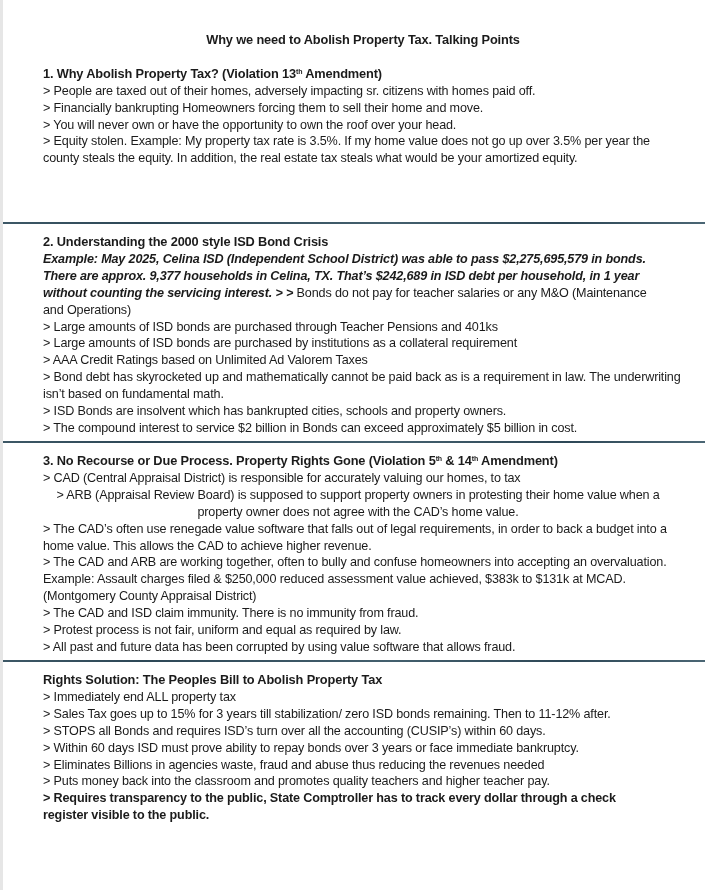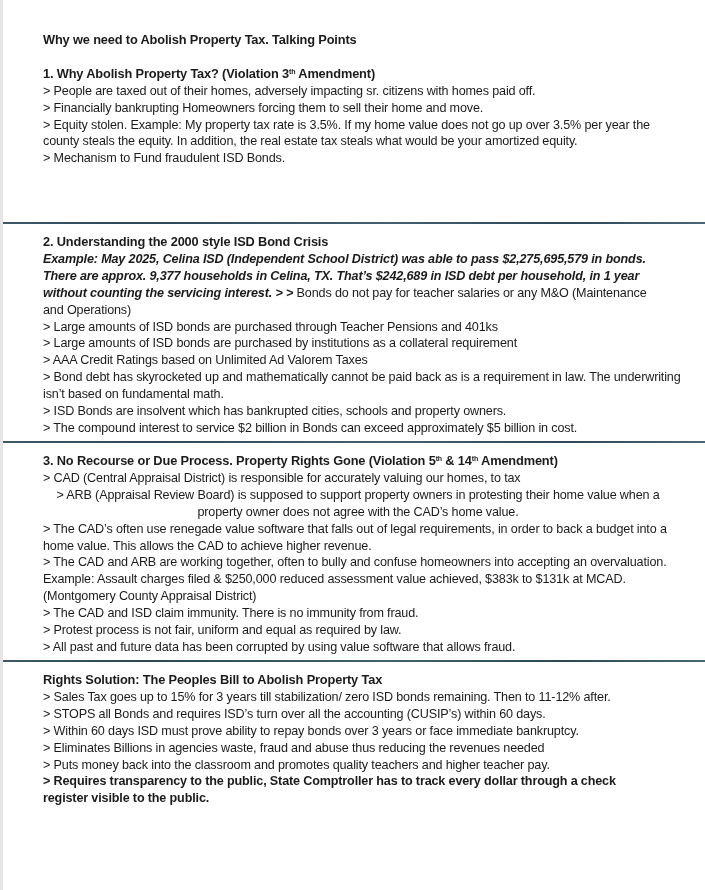--- a/index.html
+++ b/index.html
@@ -32,20 +32,21 @@
       left: 43px;
       width: 640px;
       font-size: 12.6px;
       line-height: 16.9px;
       letter-spacing: -0.15px;
     }
     .doc-title {
       font-weight: bold;
       font-size: 12.8px;
       margin: 0 0 16.9px 0;
+      text-align: center;
     }
     .heading {
       font-weight: bold;
       font-size: 12.8px;
       margin: 0;
     }
     .heading sup {
       font-size: 7px;
       line-height: 0;
       vertical-align: 4px;
@@ -68,25 +69,25 @@
   </style>
 </head>
 <body>
 
 <div class="left-edge"></div>
 
 <div class="page">
 
   <div class="section" style="top:32px;">
     <p class="doc-title">Why we need to Abolish Property Tax. Talking Points</p>
-    <p class="heading"><span>1. Why Abolish Property Tax? (Violation 3</span><sup>th</sup><span> Amendment)</span></p>
+    <p class="heading"><span>1. Why Abolish Property Tax? (Violation 13</span><sup>th</sup><span> Amendment)</span></p>
     <p class="line">&gt; People are taxed out of their homes, adversely impacting sr. citizens with homes paid off.</p>
     <p class="line">&gt; Financially bankrupting Homeowners forcing them to sell their home and move.</p>
+    <p class="line">&gt; You will never own or have the opportunity to own the roof over your head.</p>
     <p class="line" style="padding-right:10px;">&gt; Equity stolen. Example: My property tax rate is 3.5%. If my home value does not go up over 3.5% per year the county steals the equity. In addition, the real estate tax steals what would be your amortized equity.</p>
-    <p class="line">&gt; Mechanism to Fund fraudulent ISD Bonds.</p>
   </div>
 
   <div class="divider" style="top:222px;"></div>
 
   <div class="section" style="top:234px;">
     <p class="heading">2. Understanding the 2000 style ISD Bond Crisis</p>
     <p class="line" style="padding-right:18px;"><span class="bi">Example: May 2025, Celina ISD (Independent School District) was able to pass $2,275,695,579 in bonds. There are approx. 9,377 households in Celina, TX. That’s $242,689 in ISD debt per household, in 1 year without counting the servicing interest. &gt; &gt;</span><span> Bonds do not pay for teacher salaries or any M&amp;O (Maintenance and Operations)</span></p>
     <p class="line">&gt; Large amounts of ISD bonds are purchased through Teacher Pensions and 401ks</p>
     <p class="line">&gt; Large amounts of ISD bonds are purchased by institutions as a collateral requirement</p>
     <p class="line">&gt; AAA Credit Ratings based on Unlimited Ad Valorem Taxes</p>
@@ -105,20 +106,21 @@
     <p class="line">&gt; The CAD and ARB are working together, often to bully and confuse homeowners into accepting an overvaluation. Example:  Assault charges filed &amp; $250,000 reduced assessment value achieved, $383k to $131k at MCAD. (Montgomery County Appraisal District)</p>
     <p class="line">&gt; The CAD and ISD claim immunity. There is no immunity from fraud.</p>
     <p class="line">&gt; Protest process is not fair, uniform and equal as required by law.</p>
     <p class="line">&gt; All past and future data has been corrupted by using value software that allows fraud.</p>
   </div>
 
   <div class="divider" style="top:660px;"></div>
 
   <div class="section" style="top:672px;">
     <p class="heading">Rights Solution: The Peoples Bill to Abolish Property Tax</p>
+    <p class="line">&gt; Immediately end ALL property tax</p>
     <p class="line">&gt; Sales Tax goes up to 15% for 3 years till stabilization/ zero ISD bonds remaining. Then to 11-12% after.</p>
     <p class="line">&gt; STOPS all Bonds and requires ISD’s turn over all the accounting (CUSIP’s) within 60 days.</p>
     <p class="line">&gt; Within 60 days ISD must prove ability to repay bonds over 3 years or face immediate bankruptcy.</p>
     <p class="line">&gt; Eliminates Billions in agencies waste, fraud and abuse thus reducing the revenues needed</p>
     <p class="line">&gt; Puts money back into the classroom and promotes quality teachers and higher teacher pay.</p>
     <p class="line" style="padding-right:40px;font-weight:bold;">&gt; Requires transparency to the public, State Comptroller has to track every dollar through a check register visible to the public.</p>
   </div>
 
 </div>
 

